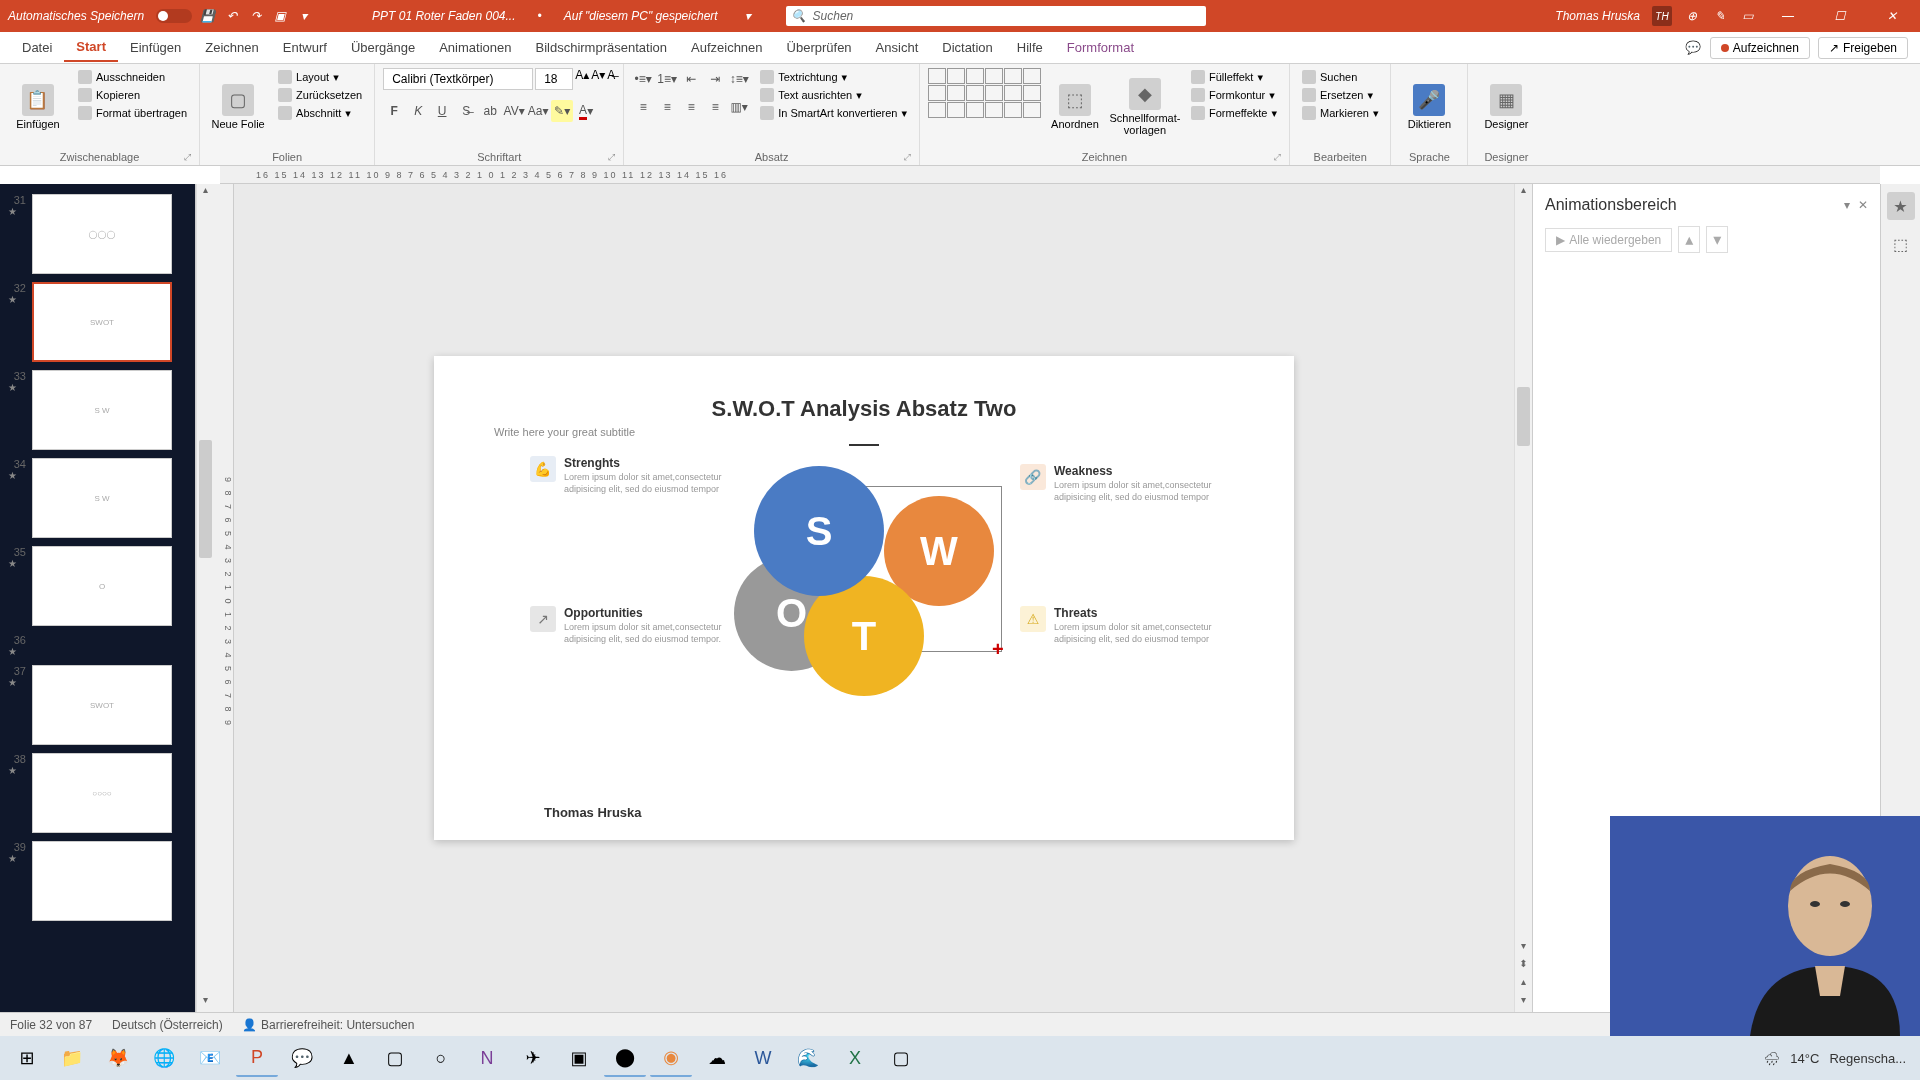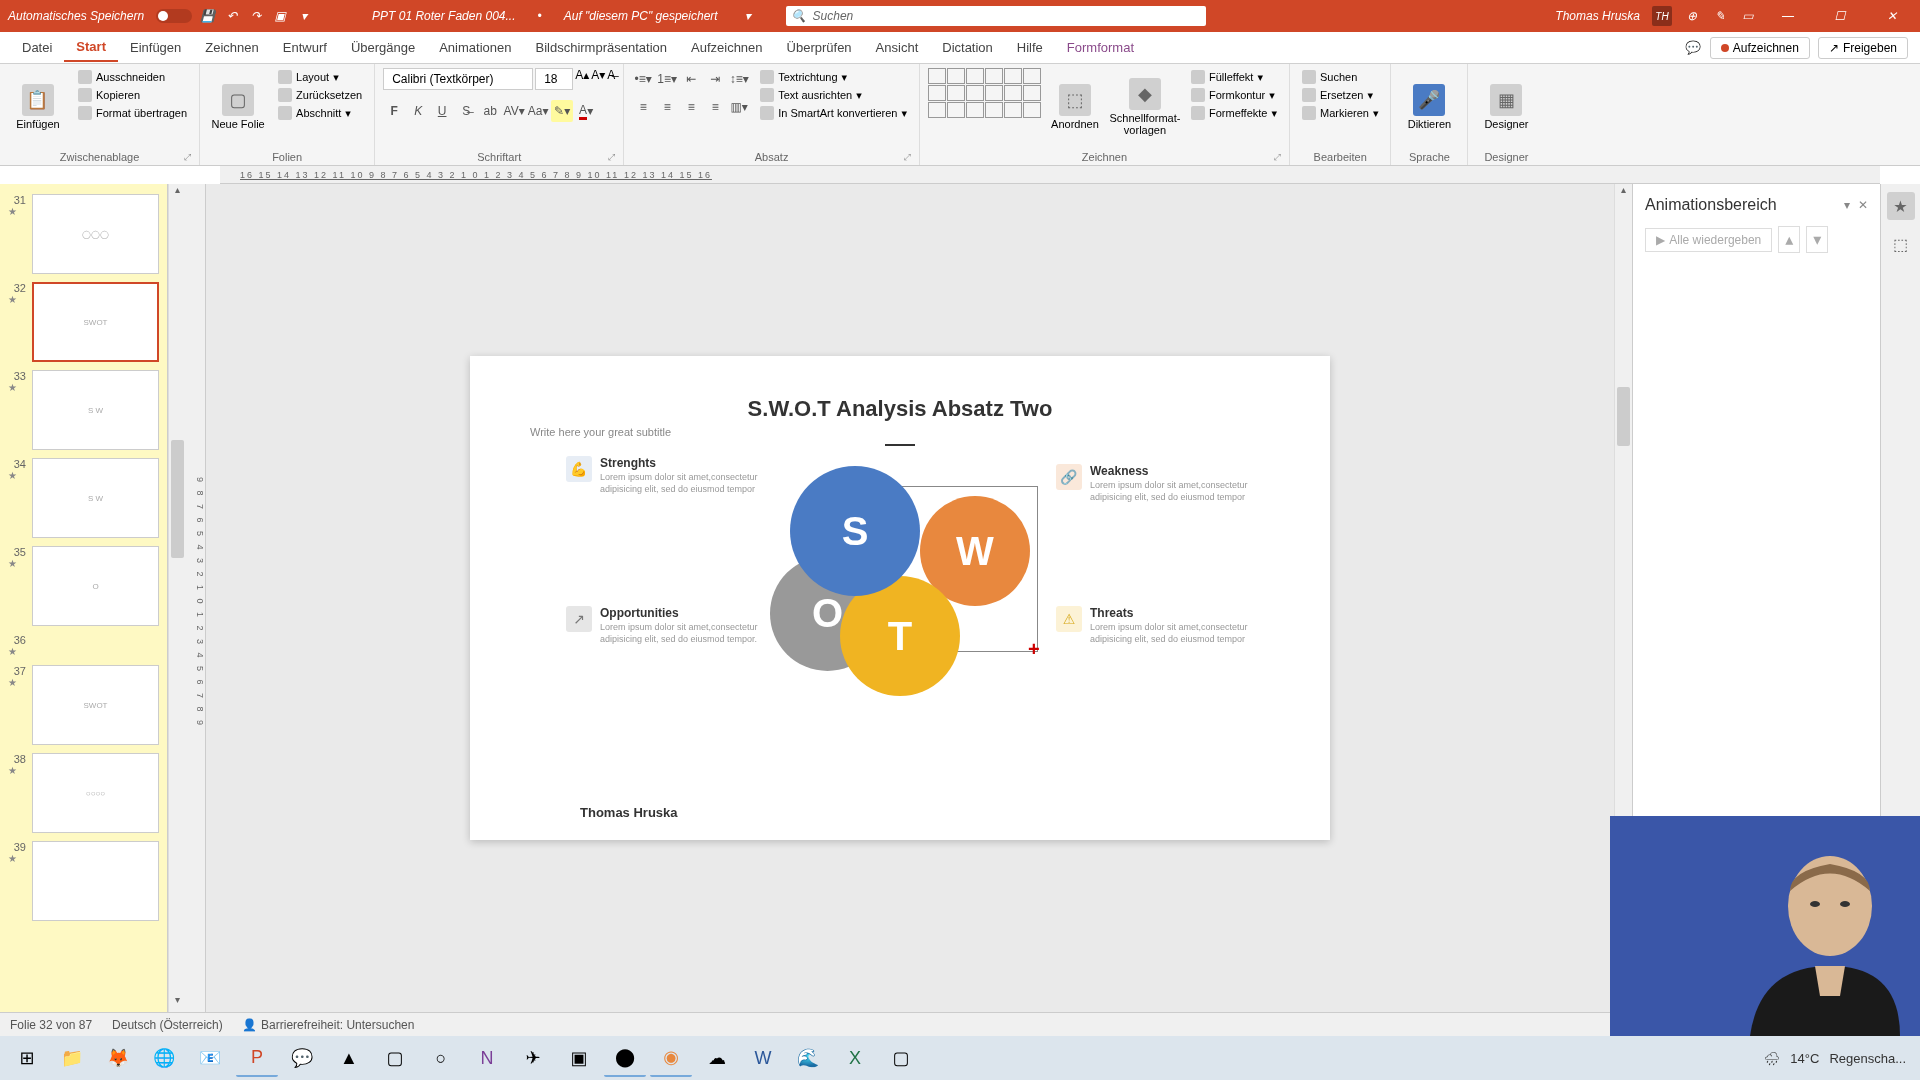--- a/index.html
+++ b/index.html
@@ -29,23 +29,23 @@
 .ribbon .bigbtn .ico { width:32px; height:32px; background:#d0d0d0; border-radius:3px; display:flex; align-items:center; justify-content:center; font-size:18px; color:#666; }
 .ribbon .smallcol { display:flex; flex-direction:column; gap:0; }
 .ribbon .smallbtn { display:flex; align-items:center; gap:4px; padding:2px 4px; cursor:pointer; font-size:11px; white-space:nowrap; }
 .ribbon .smallbtn .sico { width:14px; height:14px; background:#ccc; border-radius:2px; flex-shrink:0; }
 .ribbon .fontsel { display:flex; gap:2px; margin-bottom:4px; }
 .ribbon .fontsel input { height:22px; font-size:12px; border:1px solid #ccc; padding:0 8px; }
 .ribbon .iconrow { display:flex; gap:2px; }
 .ribbon .iconrow .ib { width:22px; height:22px; display:flex; align-items:center; justify-content:center; cursor:pointer; font-size:12px; color:#555; border-radius:2px; }
 .shapepal { display:grid; grid-template-columns:repeat(6,18px); grid-auto-rows:16px; gap:1px; }
 .shapepal .sc { border:1px solid #999; cursor:pointer; }
-.rulerH { height:18px; background:#f0f0f0; border-bottom:1px solid #ccc; margin-left:220px; margin-right:40px; font-size:9px; color:#666; display:flex; align-items:center; overflow:hidden; padding-left:20px; letter-spacing:2px;text-decoration:underline; }
+.rulerH { height:18px; background:#f0f0f0; border-bottom:1px solid #ccc; margin-left:220px; margin-right:40px; font-size:9px; color:#666; display:flex; align-items:center; overflow:hidden; padding-left:36px; letter-spacing:2px; }
 .workarea { display:flex; height:calc(100% - 32px - 32px - 102px - 18px - 24px - 44px); }
-.thumbs { width:168px; background:#fef9c3; border-right:1px solid #ccc; overflow-y:auto; padding:6px 0; }
+.thumbs { width:196px; background:#0f172a; border-right:1px solid #ccc; overflow-y:auto; padding:6px 0; }
 .thumbs .slide { display:flex; gap:6px; padding:4px 8px; align-items:flex-start; }
 .thumbs .slide .num { font-size:11px; color:#666; width:18px; text-align:right; }
 .thumbs .slide .thumb { width:140px; height:80px; border:1px solid #ccc; background:#fff; cursor:pointer; display:flex; align-items:center; justify-content:center; font-size:8px; color:#aaa; position:relative; }
 .thumbs .slide.active .thumb { border:2px solid #d04727; }
 .thumbs .slide .star { font-size:10px; color:#888; }
 .canvasarea { flex:1; background:#eaeaea; position:relative; display:flex; align-items:center; justify-content:center; }
 .rulerV { width:20px; background:#f0f0f0; border-right:1px solid #ccc; position:absolute; left:0; top:0; bottom:0; font-size:9px; color:#666; writing-mode:vertical-rl; text-align:center; letter-spacing:3px; padding-top:10px; }
 .slidecanvas { width:860px; height:484px; background:#fff; box-shadow:0 2px 8px rgba(0,0,0,.2); position:relative; padding:40px 60px; }
 .slidecanvas h1 { text-align:center; font-size:22px; font-weight:700; color:#333; }
 .slidecanvas .sub { text-align:left; font-size:11px; color:#888; margin-top:4px; }
@@ -60,21 +60,21 @@
 .cursor-plus { position:absolute; top:172px; left:258px; font-size:20px; font-weight:bold; color:#c00; pointer-events:none; }
 .textblock { position:absolute; width:180px; font-size:10px; }
 .textblock .tbtitle { font-weight:700; font-size:12px; color:#333; margin-bottom:2px; }
 .textblock .tbdesc { color:#999; font-size:9px; line-height:1.3; }
 .textblock .tbicon { width:26px; height:26px; position:absolute; left:-34px; top:0; border-radius:3px; display:flex; align-items:center; justify-content:center; font-size:14px; }
 .tb-str { top:100px; left:130px; } .tb-str .tbicon { background:#e7edf5; color:#4a7bc4; }
 .tb-wk  { top:108px; right:60px; text-align:left;} .tb-wk .tbicon { background:#fae8da; color:#e8883e; }
 .tb-op  { top:250px; left:130px; } .tb-op .tbicon { background:#e6e6e6; color:#777; }
 .tb-th  { top:250px; right:60px; } .tb-th .tbicon { background:#fcf2d6; color:#d6a818; }
 .author { position:absolute; bottom:20px; left:110px; font-size:13px; font-weight:600; color:#333; }
-.panel { width:248px; background:#fff; border-left:1px solid #ccc; padding:12px; }
+.panel { width:348px; background:#fff; border-left:1px solid #ccc; padding:12px; }
 .panel .ptitle { font-size:16px; color:#333; margin-bottom:12px; display:flex; align-items:center; }
 .panel .ptitle .pctrl { margin-left:auto; display:flex; gap:8px; font-size:12px; color:#888; cursor:pointer; }
 .panel .playall { border:1px solid #ddd; color:#aaa; font-size:12px; padding:4px 10px; display:inline-flex; align-items:center; gap:4px; cursor:pointer; }
 .sidestrip { width:40px; background:#f0f0f0; border-left:1px solid #ccc; display:flex; flex-direction:column; align-items:center; padding-top:8px; gap:10px; }
 .sidestrip .sbtn { width:28px; height:28px; display:flex; align-items:center; justify-content:center; cursor:pointer; color:#666; border-radius:3px; }
 .sidestrip .sbtn.active { background:#d0d0d0; }
 .statusbar { height:24px; background:#f0f0f0; border-top:1px solid #ccc; display:flex; align-items:center; font-size:12px; color:#555; padding:0 10px; gap:20px; }
 .statusbar .right { margin-left:auto; display:flex; align-items:center; gap:16px; }
 .taskbar { height:44px; background:#dce5ed; display:flex; align-items:center; padding:0 6px; gap:4px; }
 .taskbar .tbtn { width:42px; height:38px; display:flex; align-items:center; justify-content:center; cursor:pointer; border-radius:2px; font-size:18px; }

